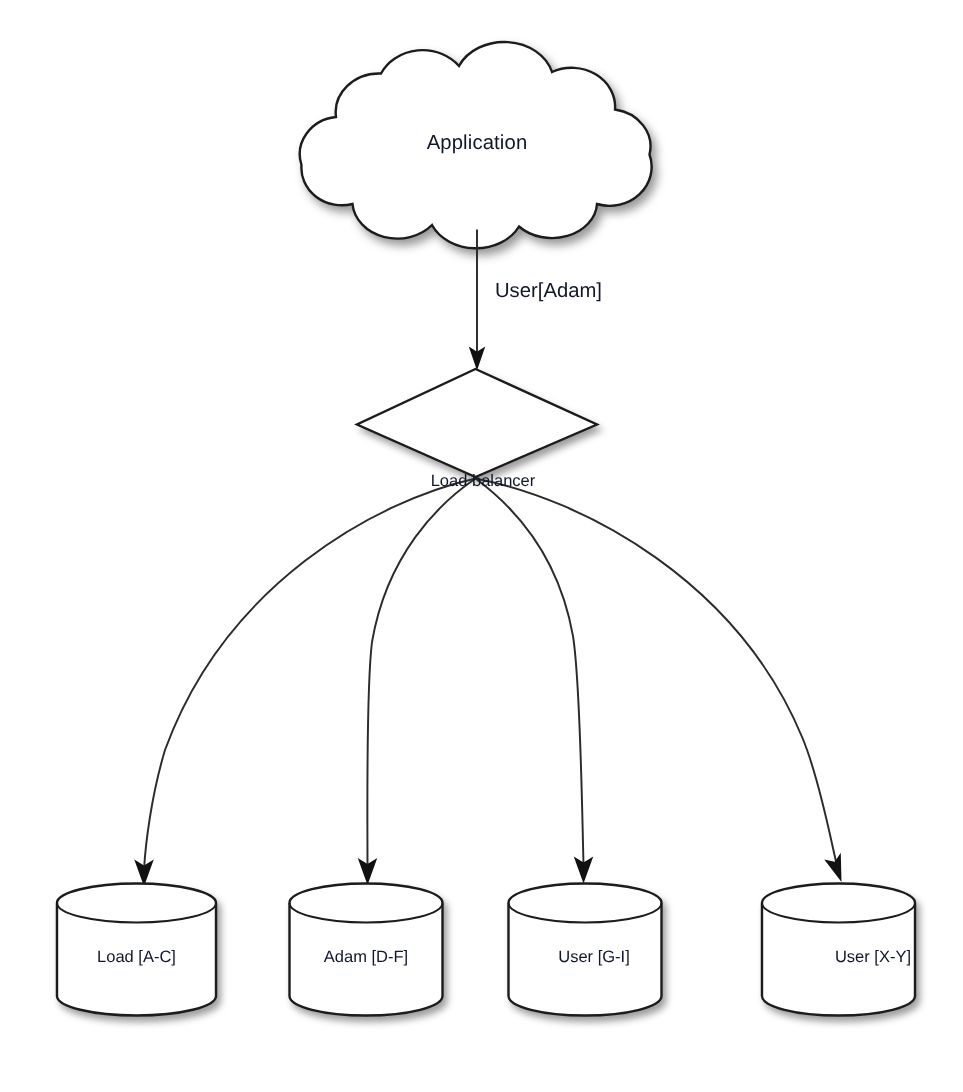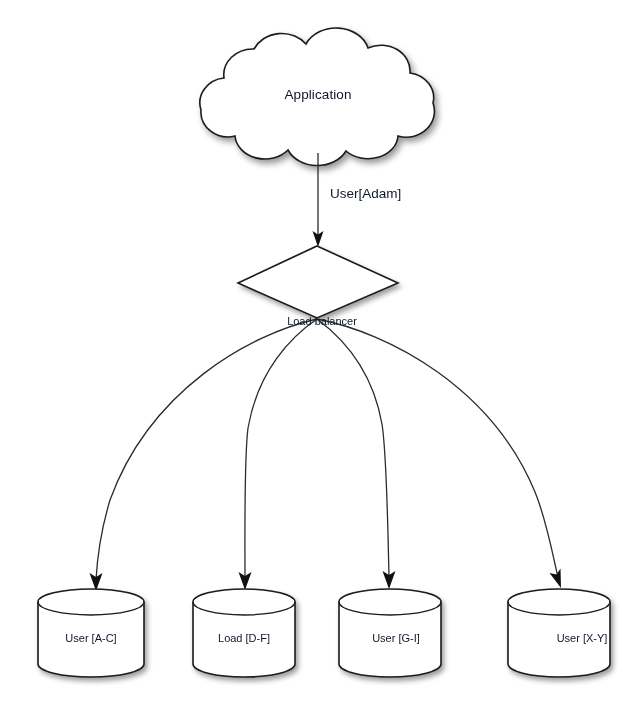--- a/index.html
+++ b/index.html
@@ -169,21 +169,21 @@
       <path class="shape-line" d="M 508 602 A 51 13 0 0 0 610 602"></path>
     </g>
   </svg>
 
   <div class="node-label cloud-label" style="left:201px; top:87px; width:234px;">Application</div>
 
   <div class="node-label edge-label" style="left:330px; top:186px; width:180px; text-align:left;">User[Adam]</div>
 
   <div class="node-label diamond-label" style="left:242px; top:275px; width:160px;margin-top:40px;">Load balancer</div>
 
-  <div class="node-label db-label" style="left:38px; top:632px; width:106px;">User [A-C]</div>
+  <div class="node-label db-label" style="left:38px; top:632px; width:106px;">Load [A-C]</div>
 
-  <div class="node-label db-label" style="left:193px; top:632px; width:102px;">Load [D-F]</div>
+  <div class="node-label db-label" style="left:193px; top:632px; width:102px;">Adam [D-F]</div>
 
   <div class="node-label db-label" style="left:339px; top:632px; width:114px;">User [G-I]</div>
 
   <div class="node-label db-label" style="left:508px; top:632px; width:102px;padding-left:23px;">User [X-Y]</div>
 
 </div>
 
 </body></html>

